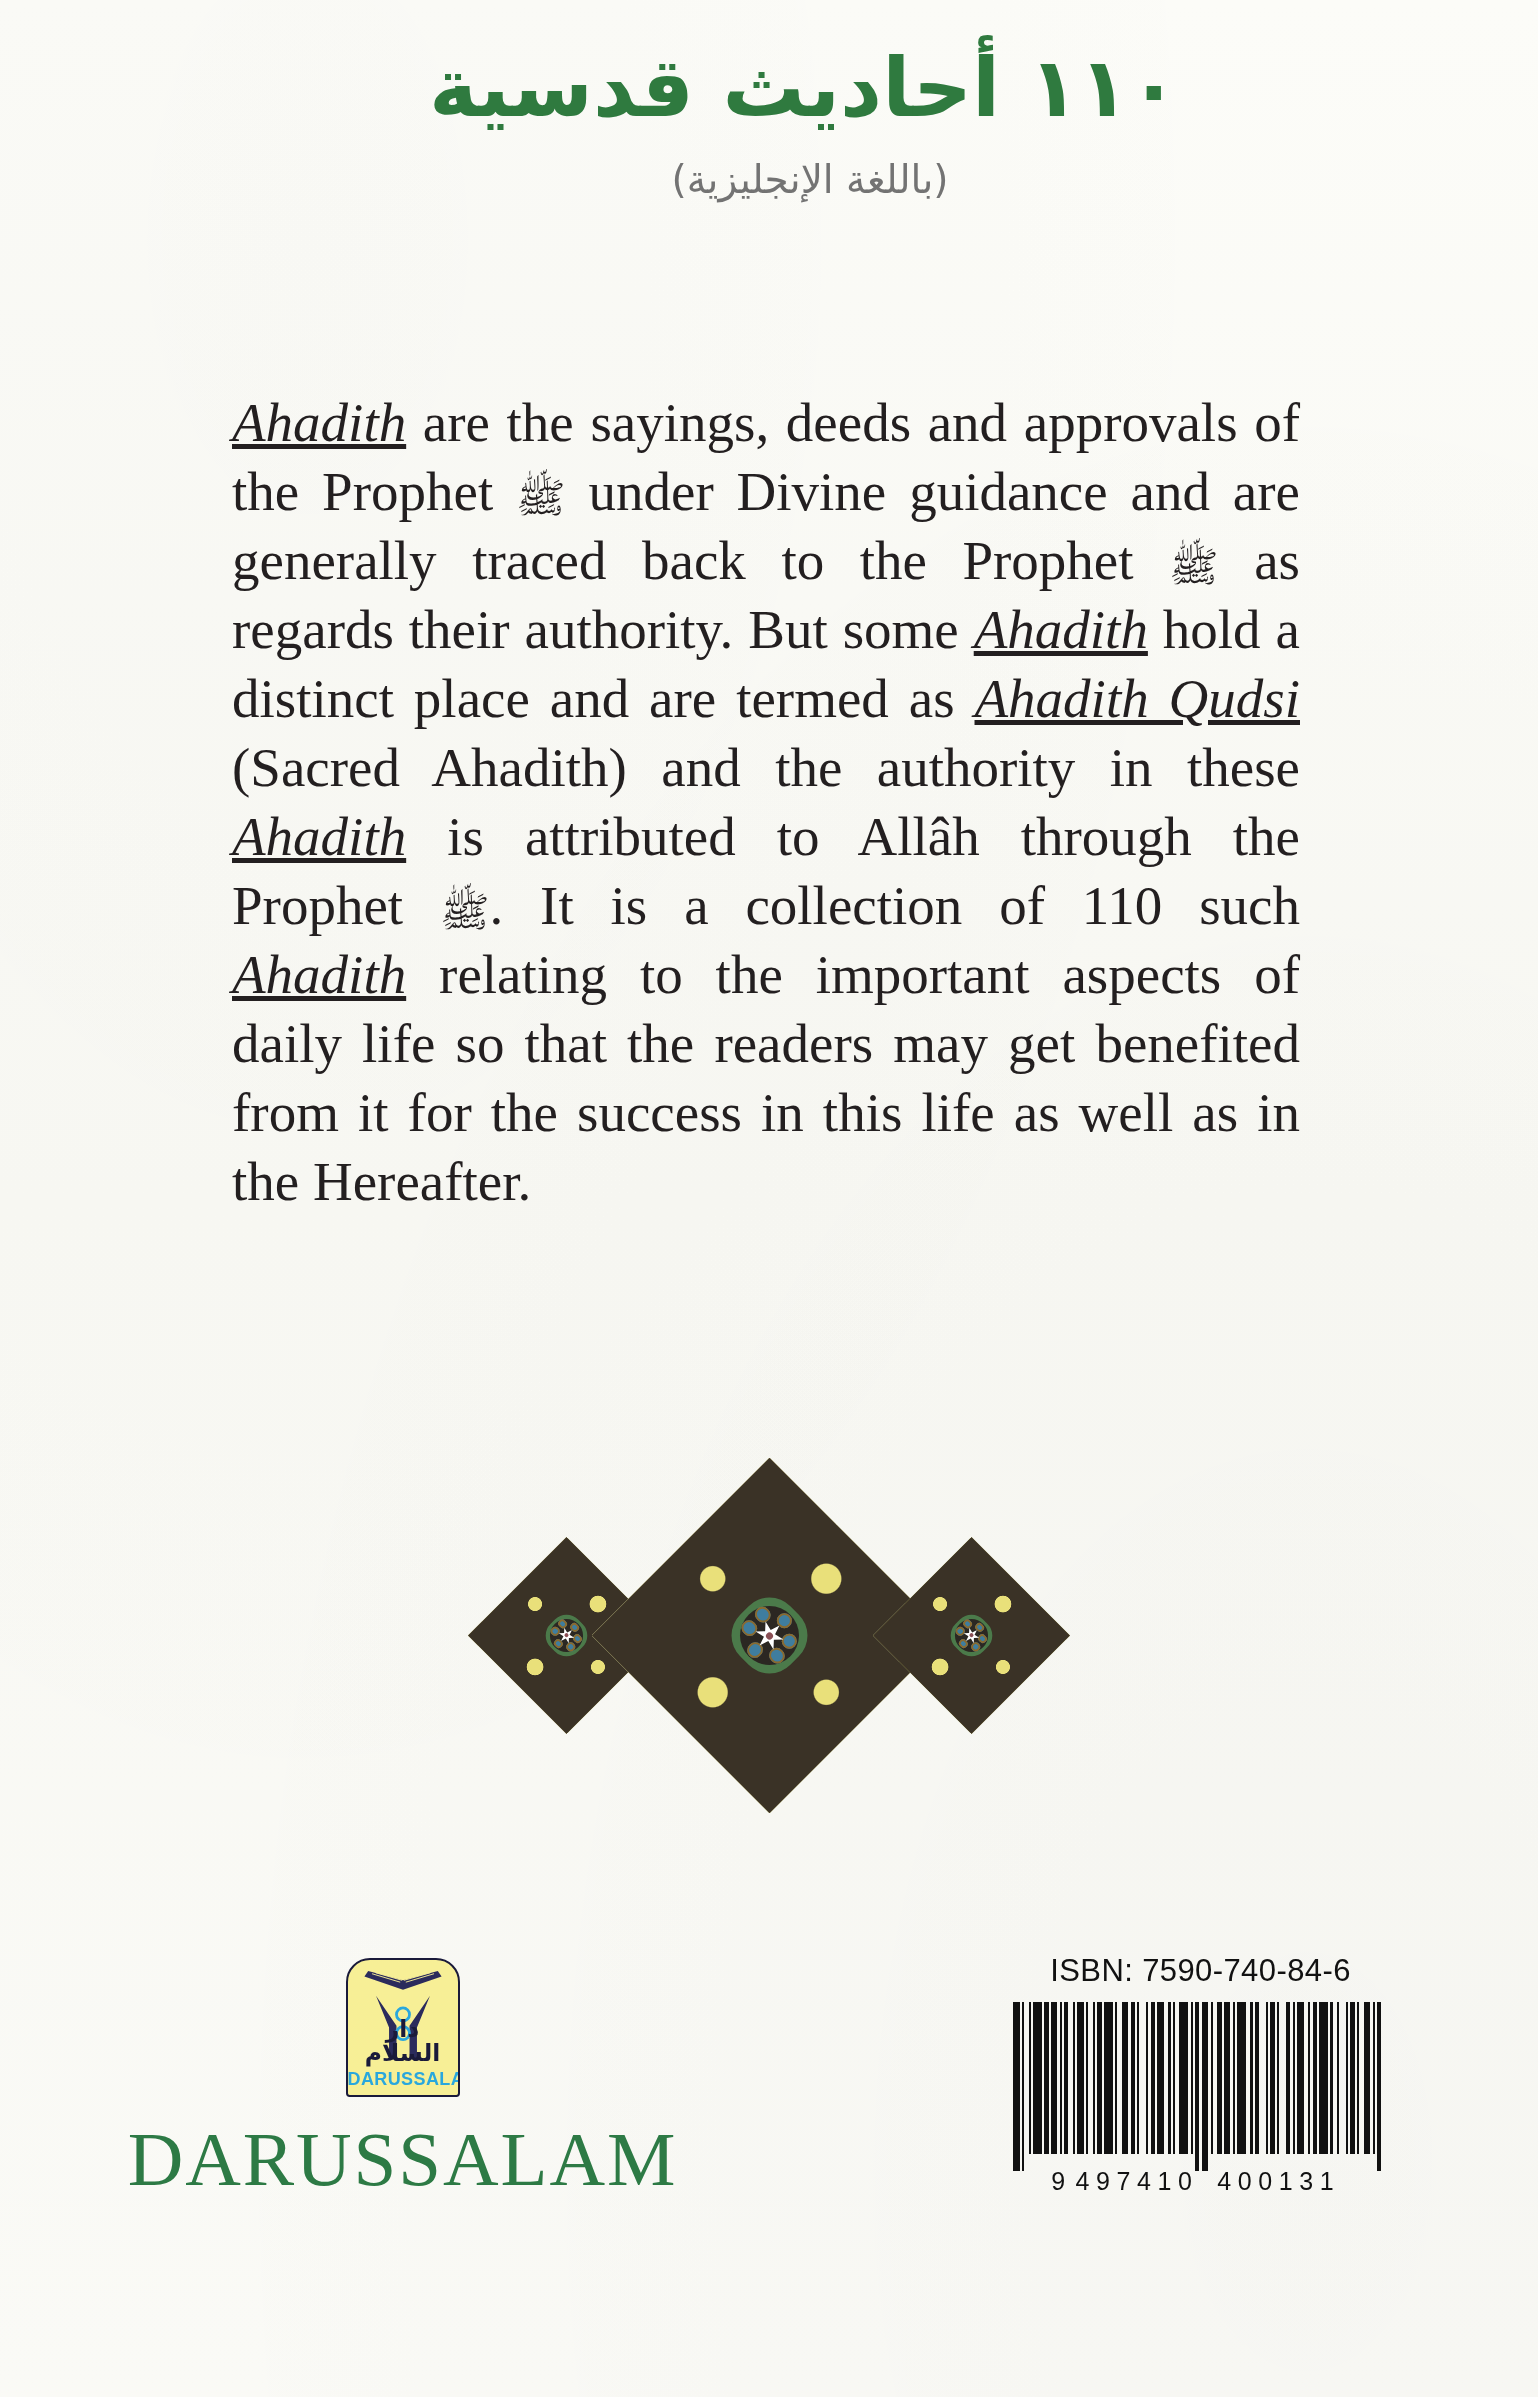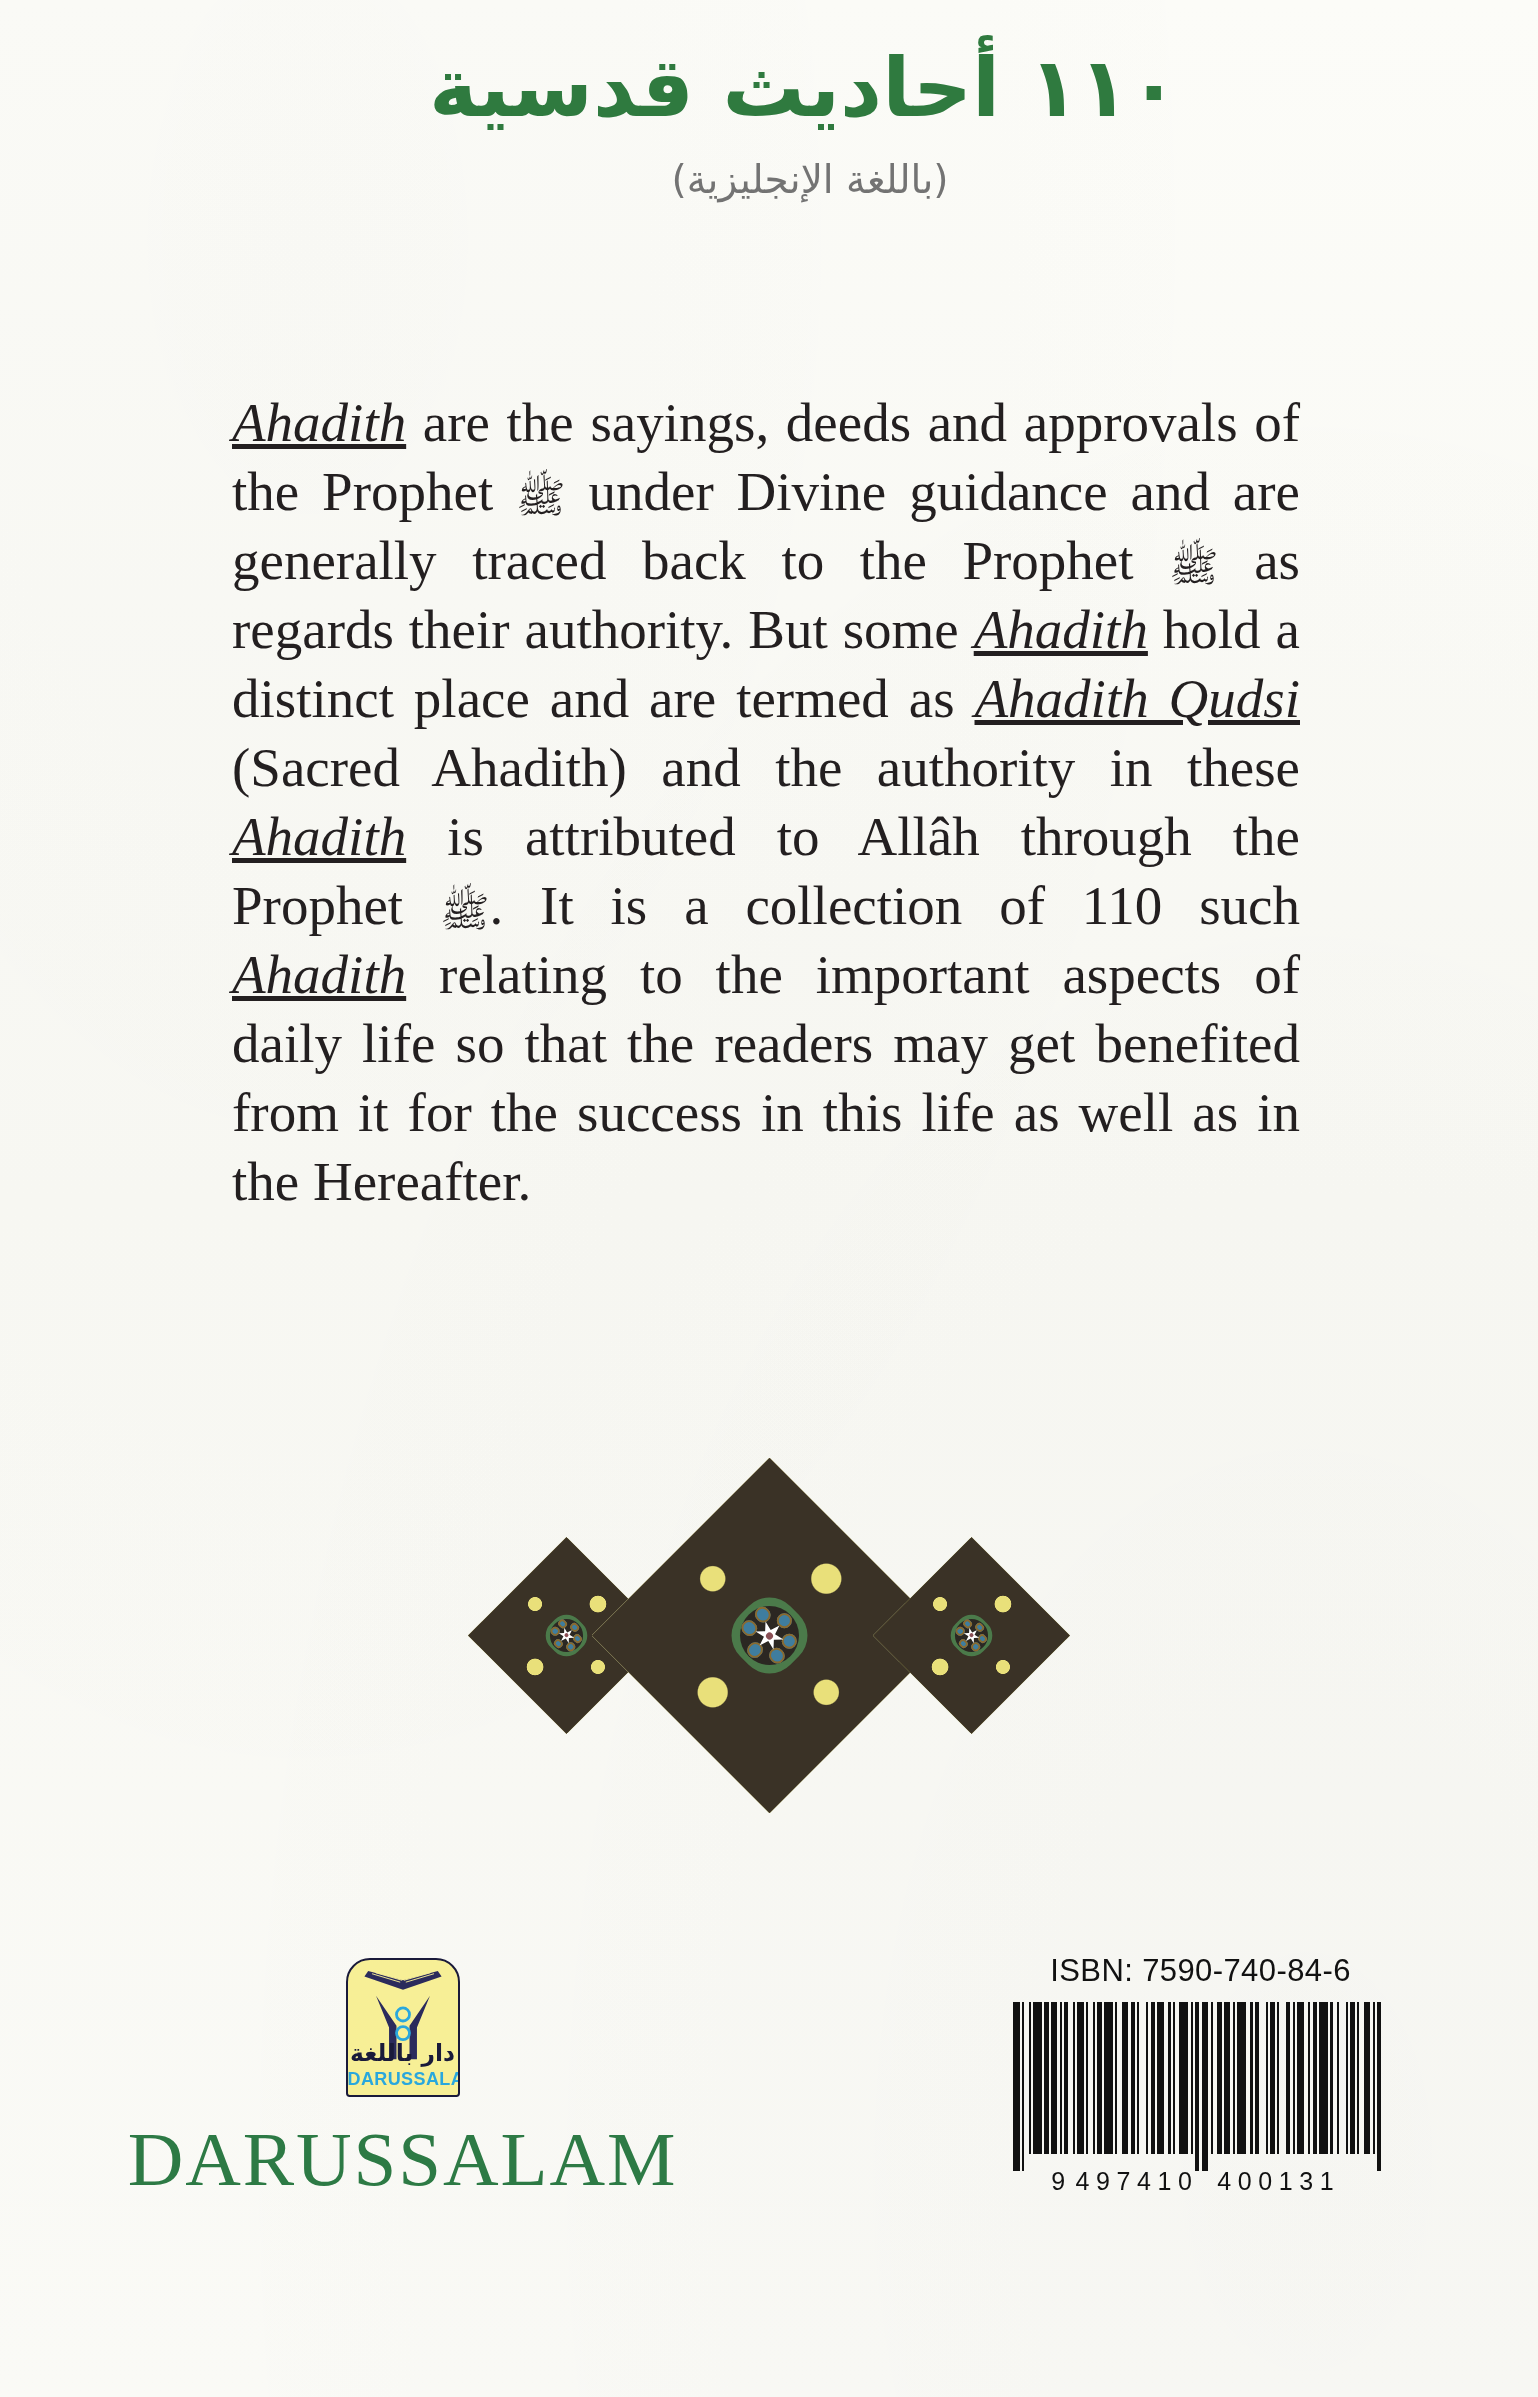--- a/index.html
+++ b/index.html
@@ -380,21 +380,21 @@
         <path d="M43 12 L6 2 L2 8 L43 22 Z" fill="#2b2b5c"></path>
         <path d="M43 12 L80 2 L84 8 L43 22 Z" fill="#2b2b5c"></path>
         <path d="M10 5 L40 14 M14 4 L42 12 M46 14 L76 5 M44 12 L72 4" stroke="#f7ef96" stroke-width="1" fill="none"></path>
       </svg>
       <svg class="logo-stand" viewBox="0 0 74 72">
         <path d="M8 2 L30 34 L30 70 L22 70 L22 36 Z" fill="#2b2b5c"></path>
         <path d="M66 2 L44 34 L44 70 L52 70 L52 36 Z" fill="#2b2b5c"></path>
         <circle cx="37" cy="22" r="7" fill="none" stroke="#2aa7dd" stroke-width="3"></circle>
         <circle cx="37" cy="42" r="7" fill="none" stroke="#2aa7dd" stroke-width="3"></circle>
       </svg>
-      <div class="logo-arabic">دار باللغة</div>
+      <div class="logo-arabic">دار السلام</div>
       <div class="logo-word">DARUSSALAM</div>
     </div>
     <div class="brand-name">DARUSSALAM</div>
   </div>
 
   <div class="isbn-block">
     <div class="isbn-text">ISBN: 7590-740-84-6</div>
     <div class="barcode" id="barcode">
         <span style="width: 8.7px; height: 169px; background: rgb(17, 17, 17);"></span>
         <span style="width: 2.9px; height: 169px; background: transparent;"></span>

